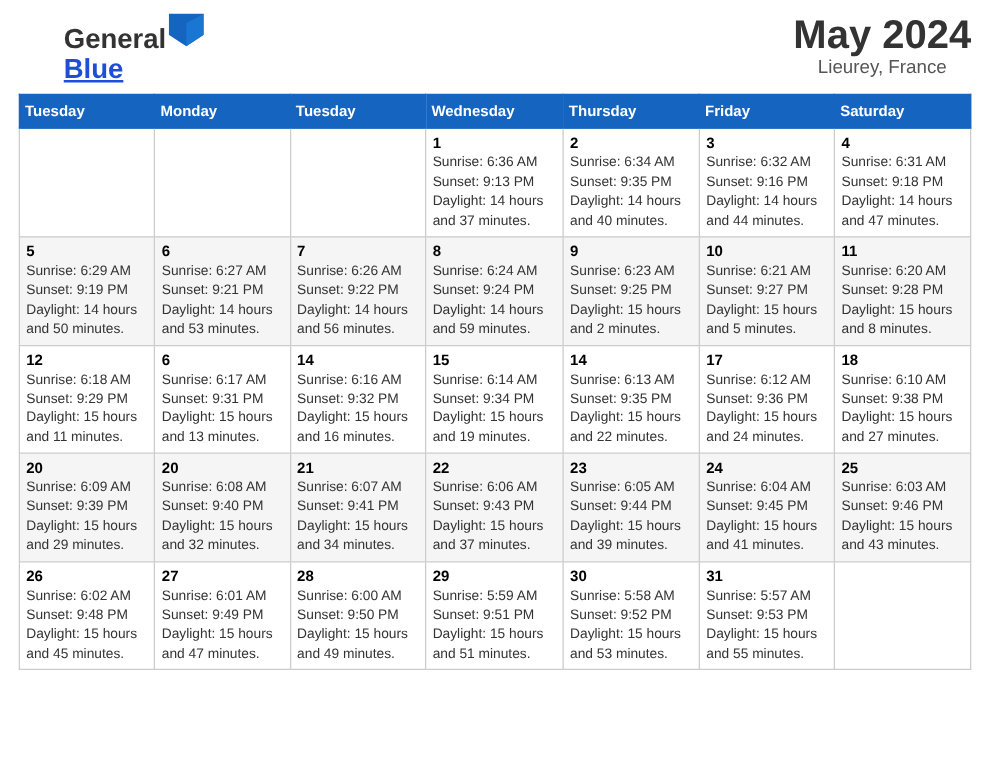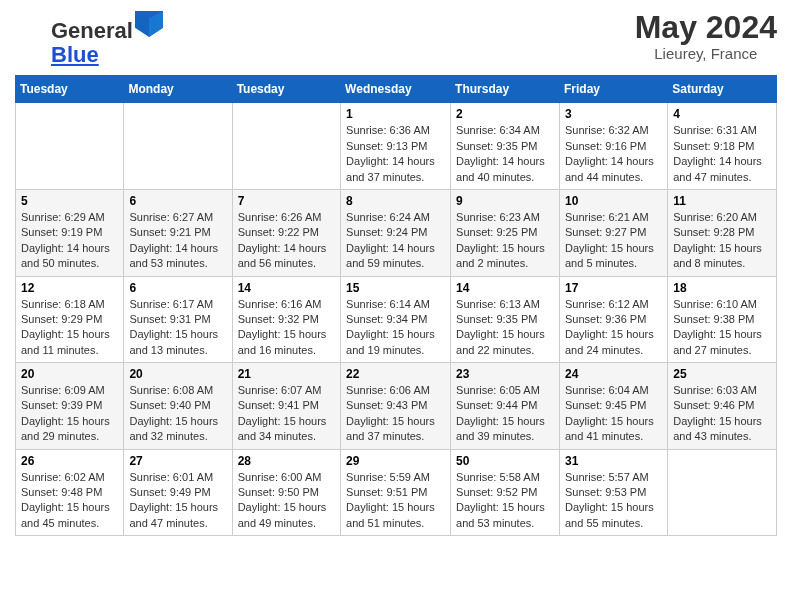--- a/index.html
+++ b/index.html
@@ -334,21 +334,21 @@
 and 49 minutes.</div>
         </td>
         <td>
           <span class="day-number">29</span>
           <div class="cell-content">Sunrise: 5:59 AM
 Sunset: 9:51 PM
 Daylight: 15 hours
 and 51 minutes.</div>
         </td>
         <td>
-          <span class="day-number">50</span>
+          <span class="day-number">30</span>
           <div class="cell-content">Sunrise: 5:58 AM
 Sunset: 9:52 PM
 Daylight: 15 hours
 and 53 minutes.</div>
         </td>
         <td>
           <span class="day-number">31</span>
           <div class="cell-content">Sunrise: 5:57 AM
 Sunset: 9:53 PM
 Daylight: 15 hours

